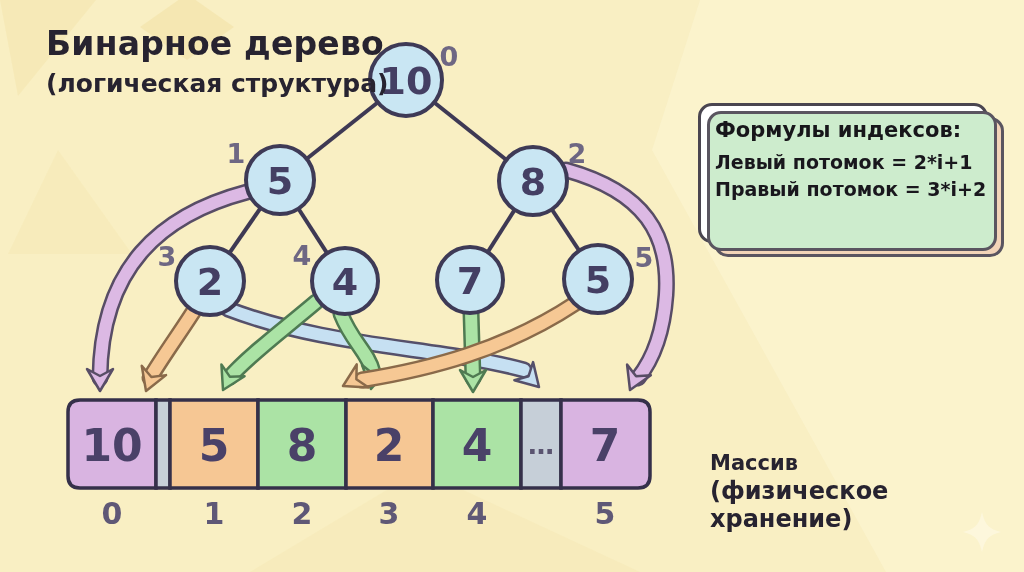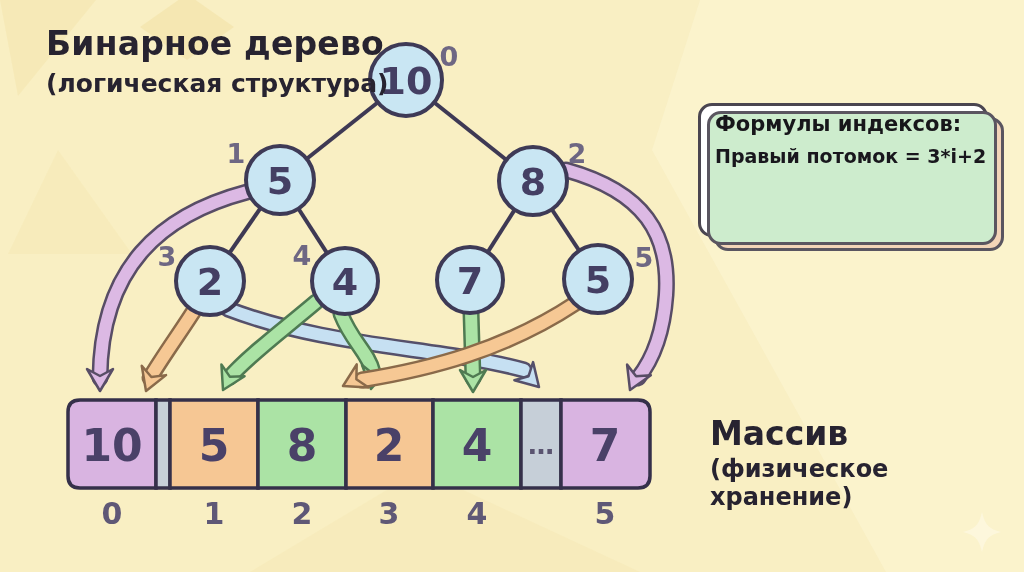--- a/index.html
+++ b/index.html
@@ -6,26 +6,26 @@
   .stage{
     position:relative;width:1024px;height:572px;overflow:hidden;
     background:#f9efc3;
     font-family:"DejaVu Sans", sans-serif;
   }
   .stage svg{position:absolute;left:0;top:0;}
   .title-block{position:absolute;left:46px;top:24px;color:#272330;}
   .title-block .t1{font-size:33px;font-weight:800;letter-spacing:.2px;}
   .title-block .t2{font-size:25px;font-weight:600;margin-top:6px;}
   .array-caption{position:absolute;left:710px;top:414px;color:#272330;}
-  .array-caption .t1{font-size:33px;font-weight:800;}
+  .array-caption .t1{font-size:21px;font-weight:800;margin-top:37px;}
   .array-caption .t2{font-size:24px;font-weight:700;margin-top:2px;}
   .formula-card{
     position:absolute;left:698px;top:103px;width:258px;height:112px;
     background:#ffffff;border:3px solid #4a4550;border-radius:14px;
-    padding:6px 12px 10px 14px;z-index:3;
+    padding:12px 12px 10px 14px;z-index:3;
   }
   .formula-card::before{
     content:"";position:absolute;left:13px;top:11px;width:100%;height:100%;
     background:#f2d4b8;border:3px solid #5a5560;border-radius:14px;z-index:-2;
   }
   .formula-card::after{
     content:"";position:absolute;left:6px;top:5px;width:100%;height:100%;
     background:#cdeccd;border:3px solid #5a5560;border-radius:14px;z-index:-1;
   }
   .formula-card .f-title{font-size:21px;font-weight:800;color:#17161a;margin-bottom:7px;}
@@ -179,20 +179,21 @@
   </g>
 </svg>
 
   <div class="title-block">
     <div class="t1">Бинарное дерево</div>
     <div class="t2">(логическая структура)</div>
   </div>
 
   <div class="formula-card">
     <div class="f-title">Формулы индексов:</div>
+    <div class="f-line">Левый потомок = 2*i+1</div>
     <div class="f-line">Правый потомок = 3*i+2</div>
   </div>
 
   <div class="array-caption">
     <div class="t1">Массив</div>
     <div class="t2">(физическое хранение)</div>
   </div>
 
 </div>
 

